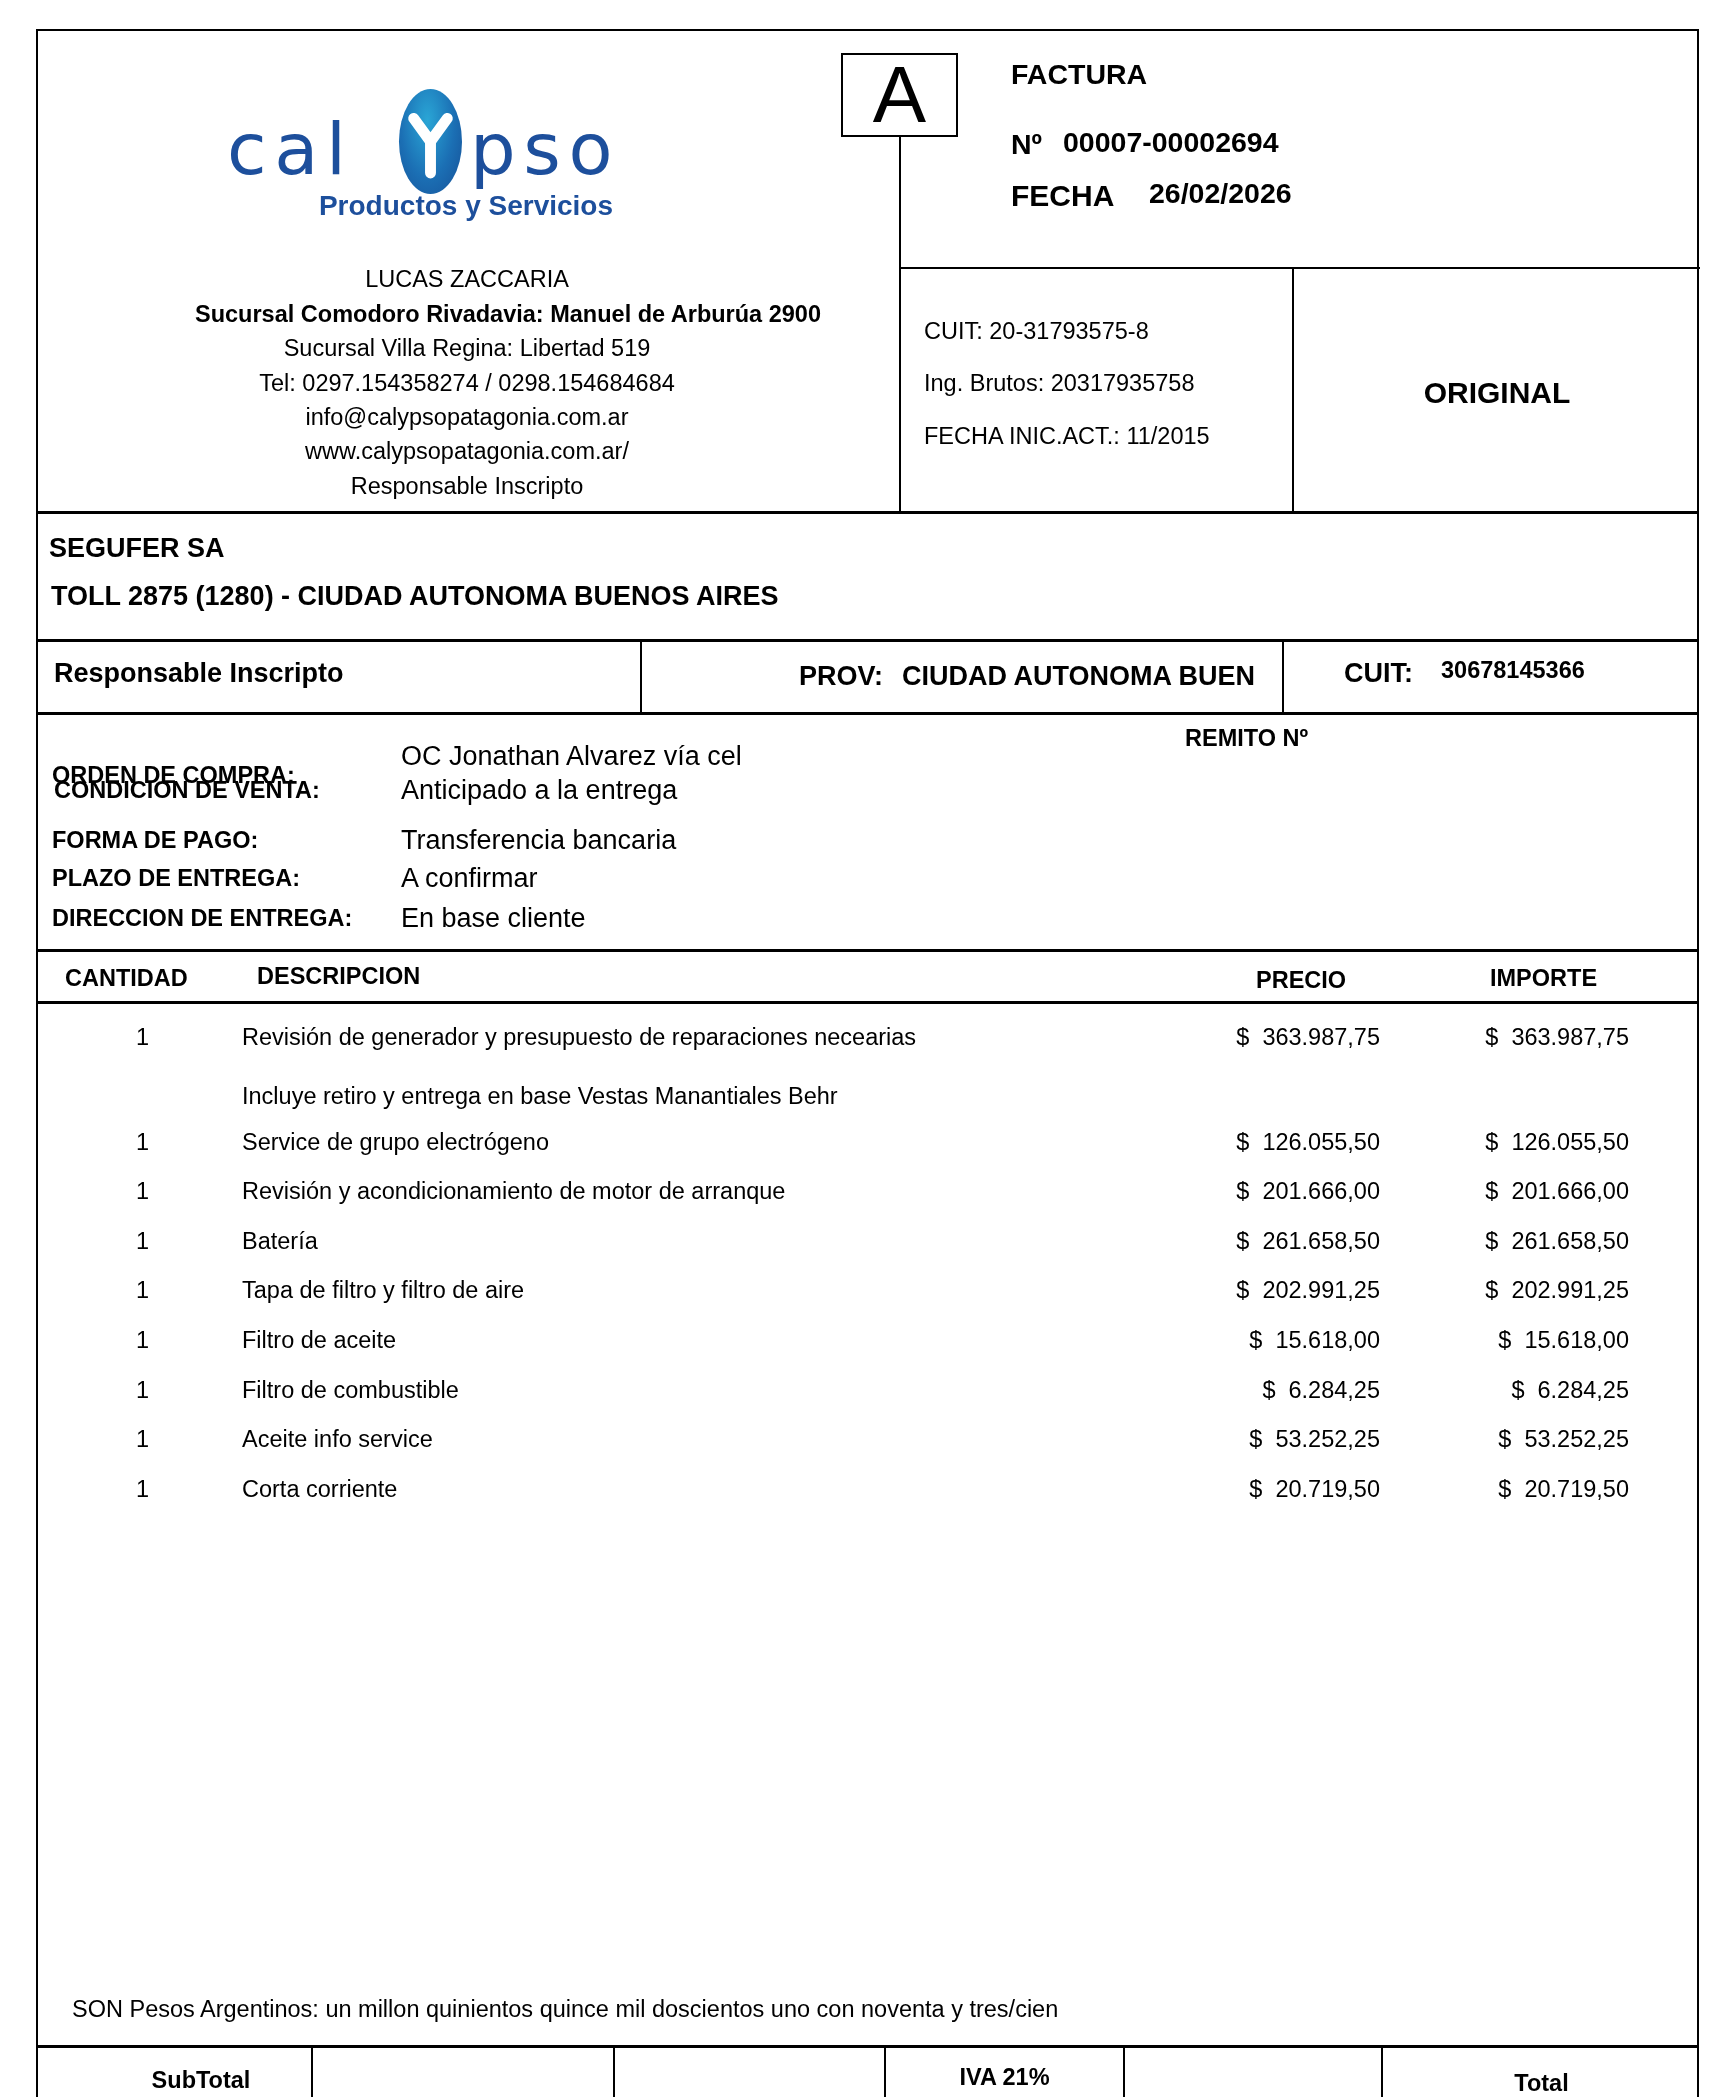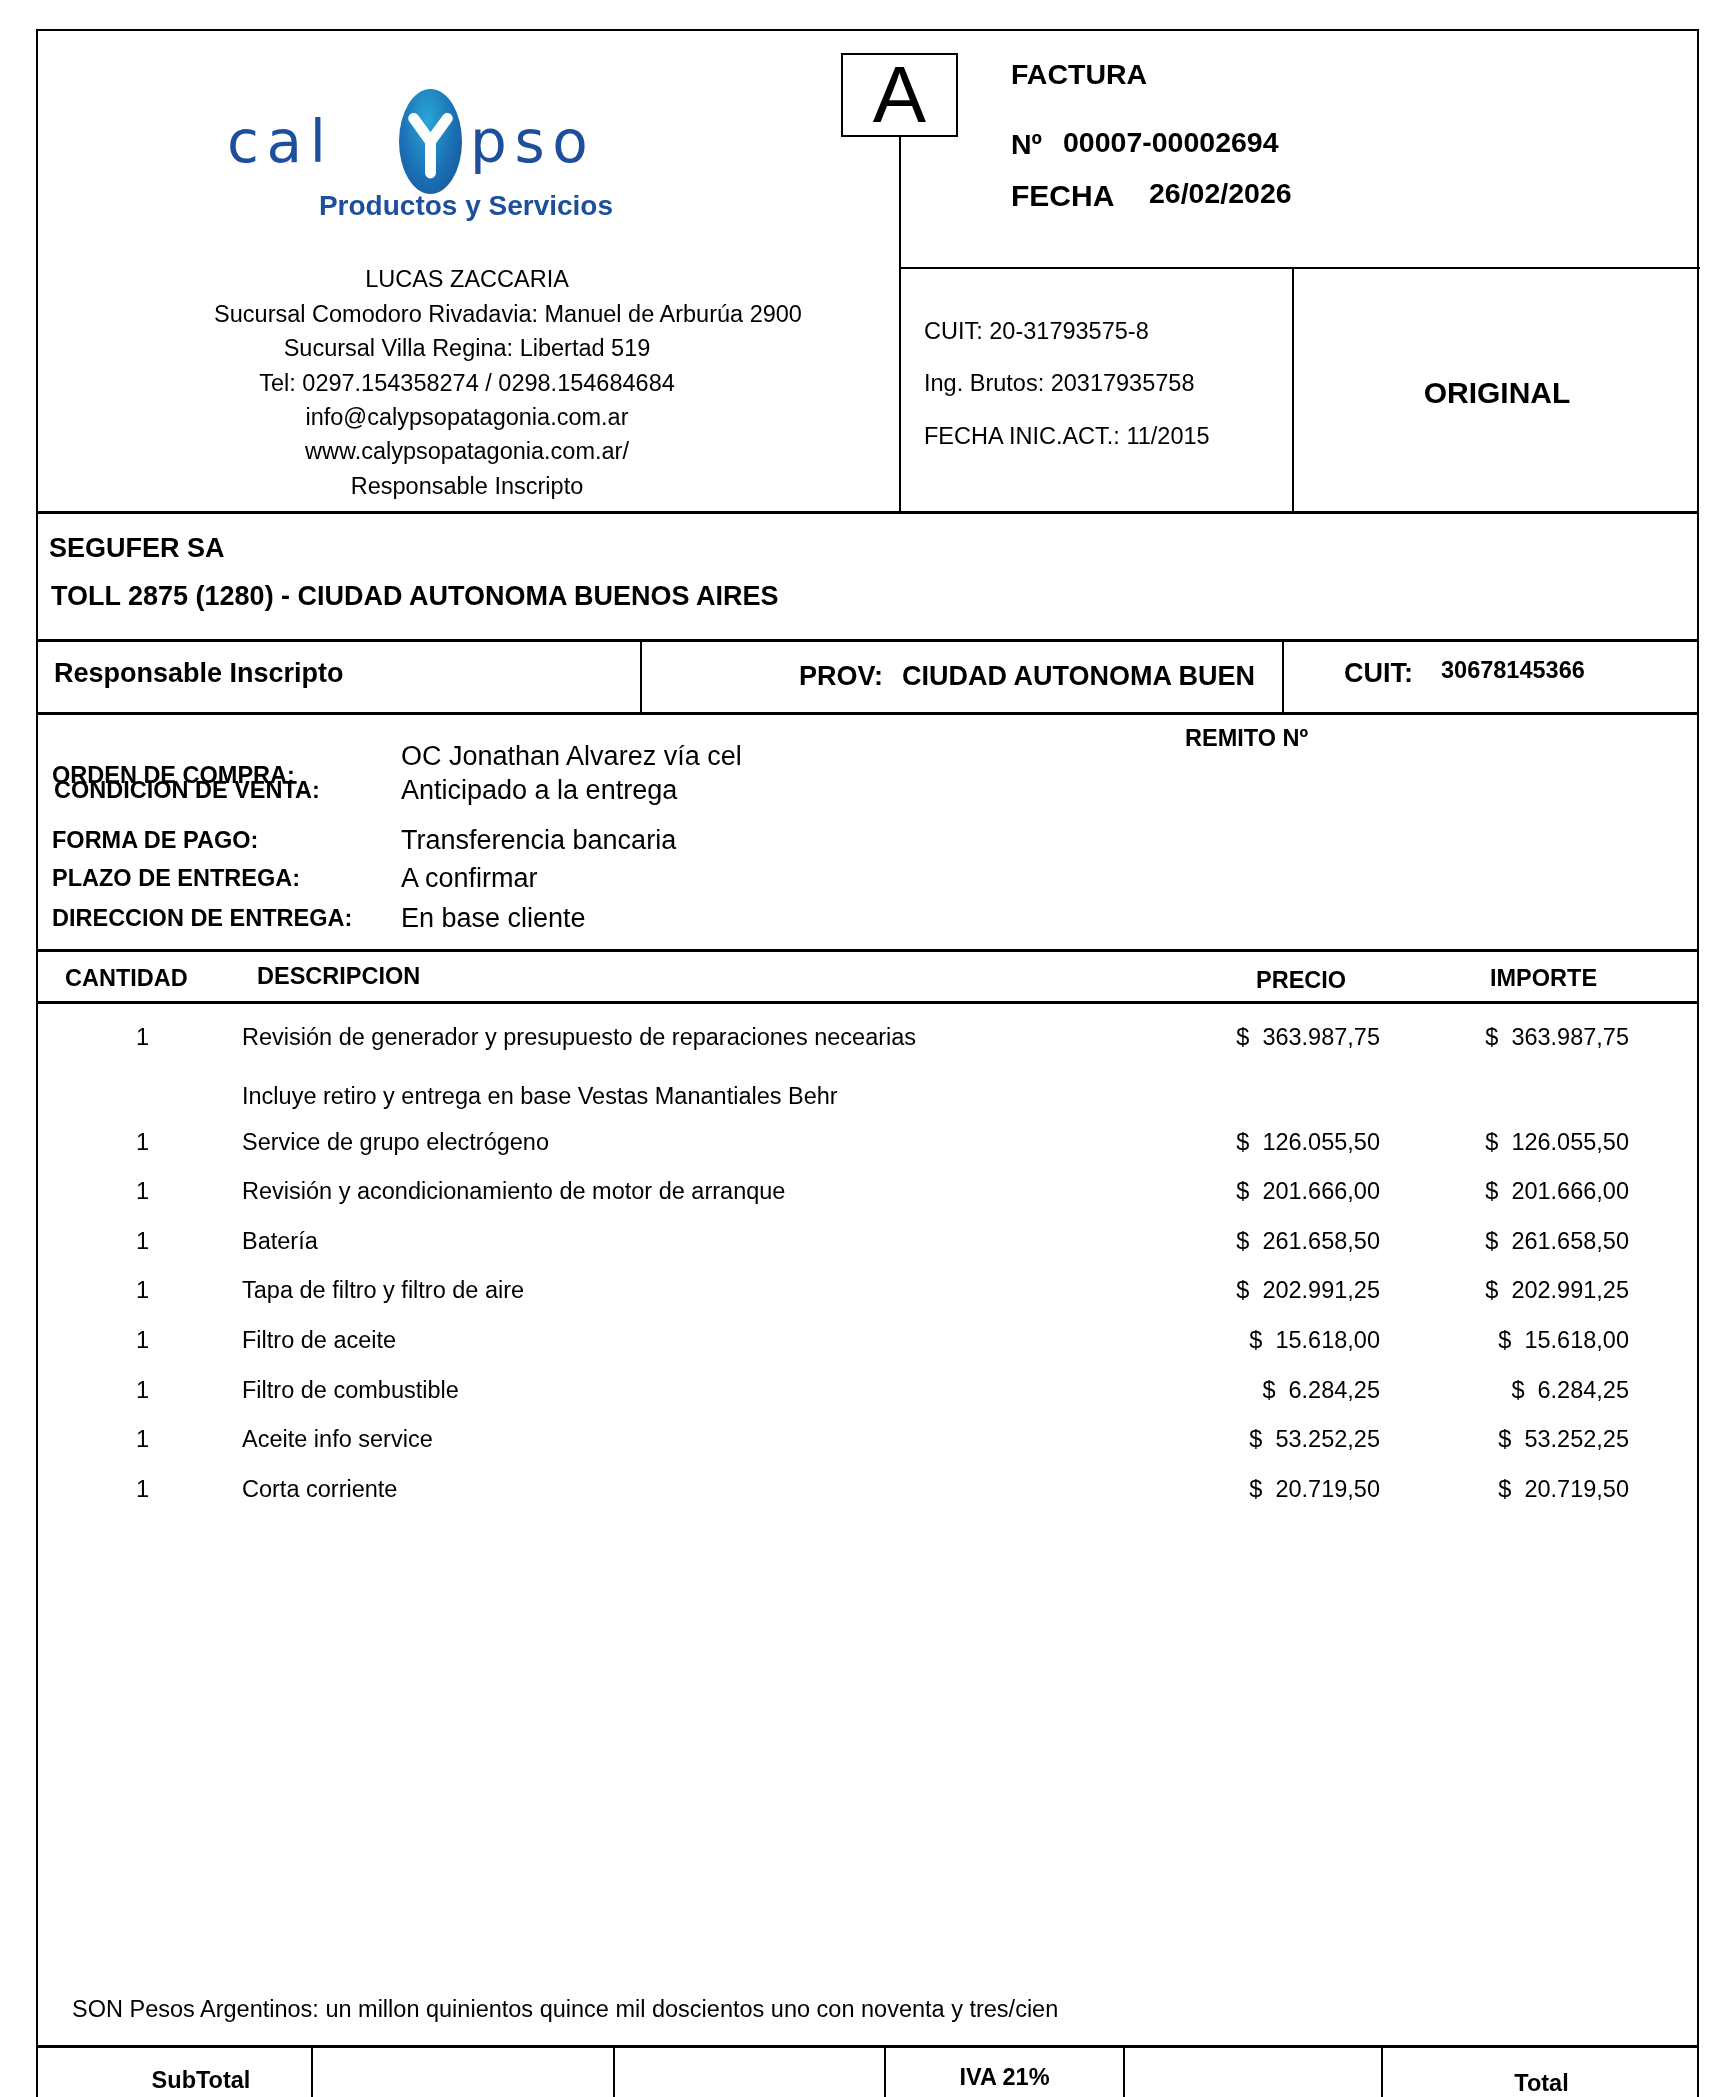--- a/index.html
+++ b/index.html
@@ -14,21 +14,21 @@
   .t { position:absolute; white-space:nowrap; line-height:1; }
   .b { font-weight:bold; }
   .f56 { font-size:23.5px; }
   .f64 { font-size:27px; }
   .f68 { font-size:28.5px; }
   .f72 { font-size:30px; }
   .c { text-align:center; }
   .r { text-align:right; }
 
   
-  .logo-word { font-family:"DejaVu Sans", sans-serif; font-size:58px; color:#1d4f9c;
+  .logo-word { font-family:"DejaVu Sans", sans-serif; font-size:72px; color:#1d4f9c;
                letter-spacing:7.6px; }
   .logo-sub { font-weight:bold; font-size:28px; color:#1d4f9c; }
   .logo-oval { position:absolute; width:63px; height:105px; border-radius:50%;
                background:radial-gradient(ellipse at 45% 30%, #2aa6d6 0%, #1b6fb4 55%, #164f96 100%); }
 
   
   .abox { position:absolute; left:841px; top:53px; width:117px; height:84px;
           border:2.5px solid #000; box-sizing:border-box; font-size:80px;
           display:flex; align-items:center; justify-content:center; }
 </style>
@@ -68,21 +68,21 @@
     <svg width="63" height="105" viewBox="0 0 150 250">
       <path d="M35 70 L75 125 L115 70" stroke="#fff" stroke-width="26" fill="none" stroke-linecap="round" stroke-linejoin="round"></path>
       <path d="M75 125 L75 200" stroke="#fff" stroke-width="26" fill="none" stroke-linecap="round"></path>
     </svg>
   </div>
   <div class="t logo-word" style="left:260px; top:29px;">pso</div>
   <div class="t logo-sub c" style="left:0; width:512px; top:108px;">Productos y Servicios</div>
 </div>
 
 <div class="t f56 c" style="left:36px; width:862px; top:268px;">LUCAS ZACCARIA</div>
-<div class="t f56 c" style="left:36px; width:944px; top:303px;">Sucursal Comodoro Rivadavia: Manuel de Arburúa 2900</div>
+<div class="t f56 c" style="left:36px; width:944px; top:303px;font-weight:bold;">Sucursal Comodoro Rivadavia: Manuel de Arburúa 2900</div>
 <div class="t f56 c" style="left:36px; width:862px; top:337px;">Sucursal Villa Regina: Libertad 519</div>
 <div class="t f56 c" style="left:36px; width:862px; top:372px;">Tel: 0297.154358274 / 0298.154684684</div>
 <div class="t f56 c" style="left:36px; width:862px; top:406px;">info@calypsopatagonia.com.ar</div>
 <div class="t f56 c" style="left:36px; width:862px; top:440px;">www.calypsopatagonia.com.ar/</div>
 <div class="t f56 c" style="left:36px; width:862px; top:475px;">Responsable Inscripto</div>
 
 <div class="abox">
     <span>A</span>
   </div>
 <div class="t b f68" style="left:1011px; top:60px;">FACTURA</div>

